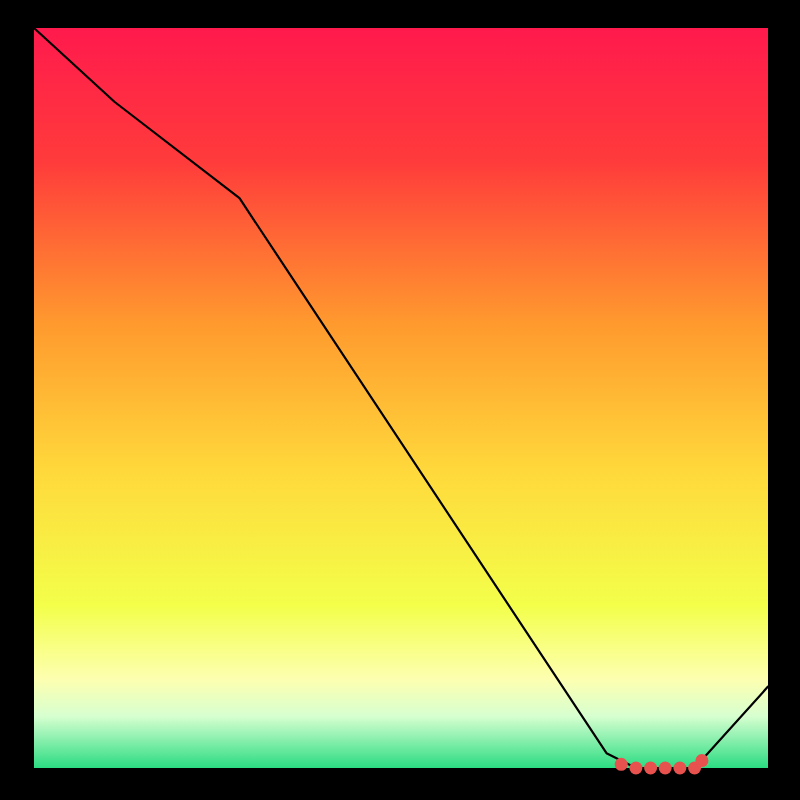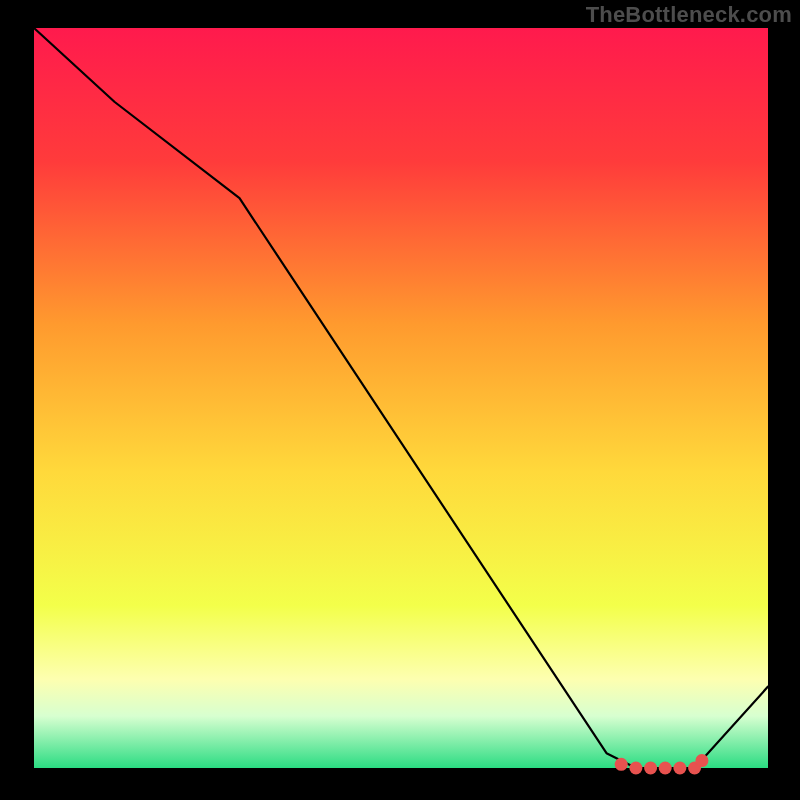--- a/index.html
+++ b/index.html
@@ -30,21 +30,20 @@
   svg {
     position: absolute;
     top: 0;
     left: 0;
   }
 </style>
 </head>
 <body>
 
 <div class="frame">
-  <div class="watermark">TheBottleneck.com</div>
 
   <svg id="chart-svg" width="800" height="800">
     <defs>
       <linearGradient id="bg-grad" x1="0" y1="0" x2="0" y2="1">
           <stop offset="0%" stop-color="#ff1a4d"></stop>
           <stop offset="18%" stop-color="#ff3b3b"></stop>
           <stop offset="40%" stop-color="#ff9a2e"></stop>
           <stop offset="60%" stop-color="#ffd93b"></stop>
           <stop offset="78%" stop-color="#f3ff4a"></stop>
           <stop offset="88%" stop-color="#fdffb0"></stop>

